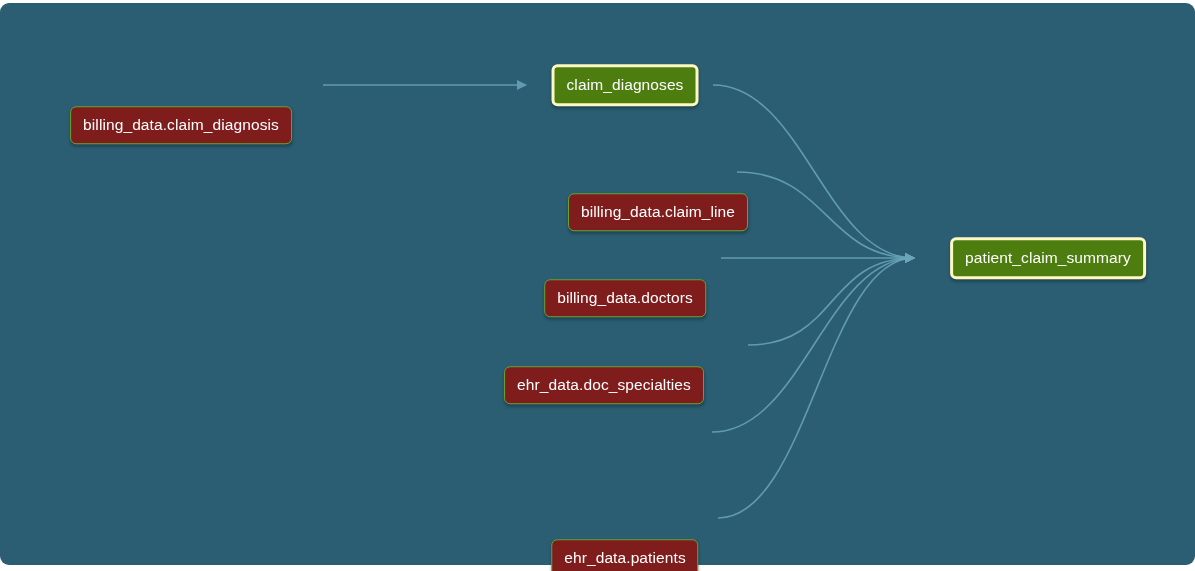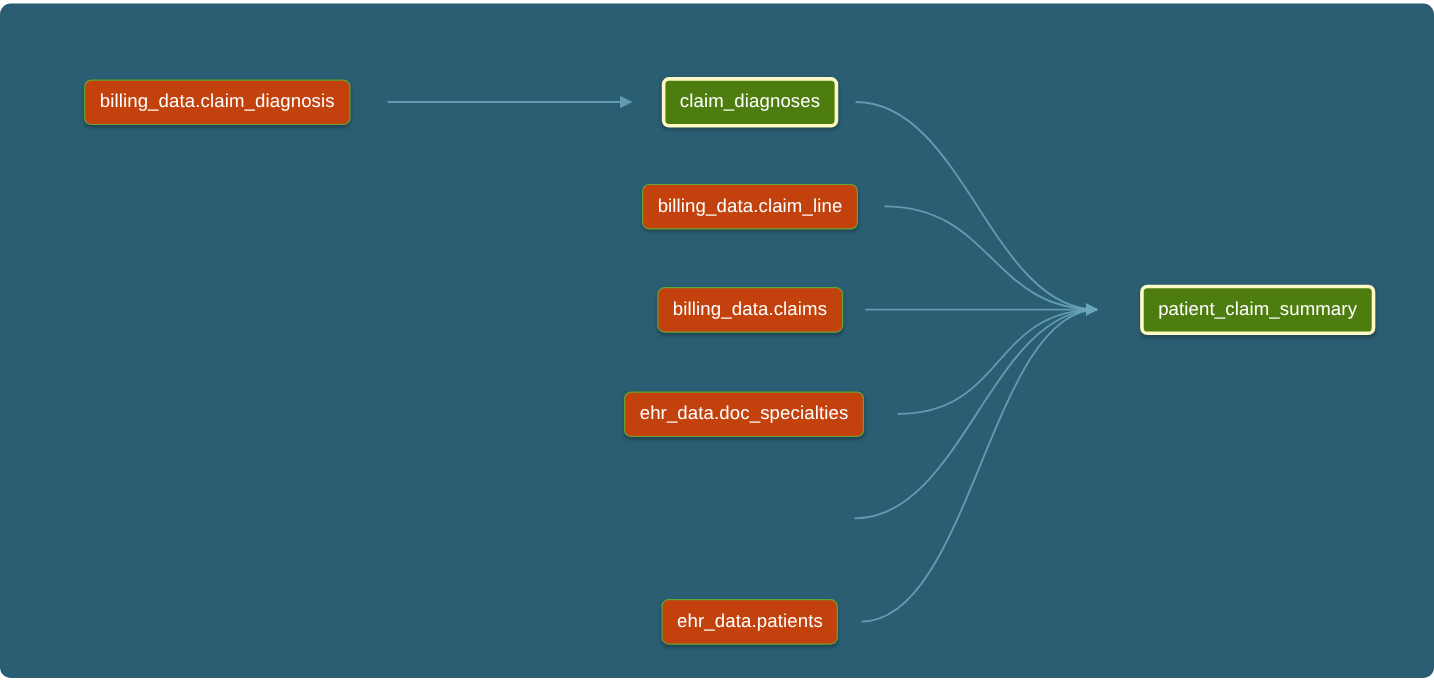--- a/index.html
+++ b/index.html
@@ -47,22 +47,23 @@
     font-size: 15.5px;
     line-height: 1;
     padding: 10px 12px;
     border-radius: 6px;
     white-space: nowrap;
     box-shadow: 0 2px 3px rgba(0,0,0,0.25);
     cursor: pointer;
     letter-spacing: 0.1px;
   }
   .node.source {
-    background: #c2410c;
+    background: #7f1d1d;
     border: 1px solid #69a532;
+    margin-top: 40px;
   }
   .node.model {
     background: #4d7c0f;
     border: 3px solid #fef9c3;
   }
   .node span { pointer-events: none; }
 </style>
 </head>
 <body>
 
@@ -85,29 +86,29 @@
     </svg>
 
     <div class="node source" style="left:181px; top:82px;">
       <span>billing_data.claim_diagnosis</span>
     </div>
 
     <div class="node model" style="left:625px; top:82px;">
       <span>claim_diagnoses</span>
     </div>
 
-    <div class="node source" style="left:625px; top:169px;text-align:right;">
+    <div class="node source" style="left:658px; top:169px;text-align:right;">
       <span>billing_data.claim_line</span>
     </div>
 
     <div class="node source" style="left:625px; top:255px;">
-      <span>billing_data.claims</span>
+      <span>billing_data.doctors</span>
     </div>
 
-    <div class="node source" style="left:620px; top:342px;">
+    <div class="node source" style="left:604px; top:342px;">
       <span>ehr_data.doc_specialties</span>
     </div>
 
 
     <div class="node model" style="left:1048px; top:255px;">
       <span>patient_claim_summary</span>
     </div>
 
     <div class="node source" style="left:625px; top:515px;">
       <span>ehr_data.patients</span>

